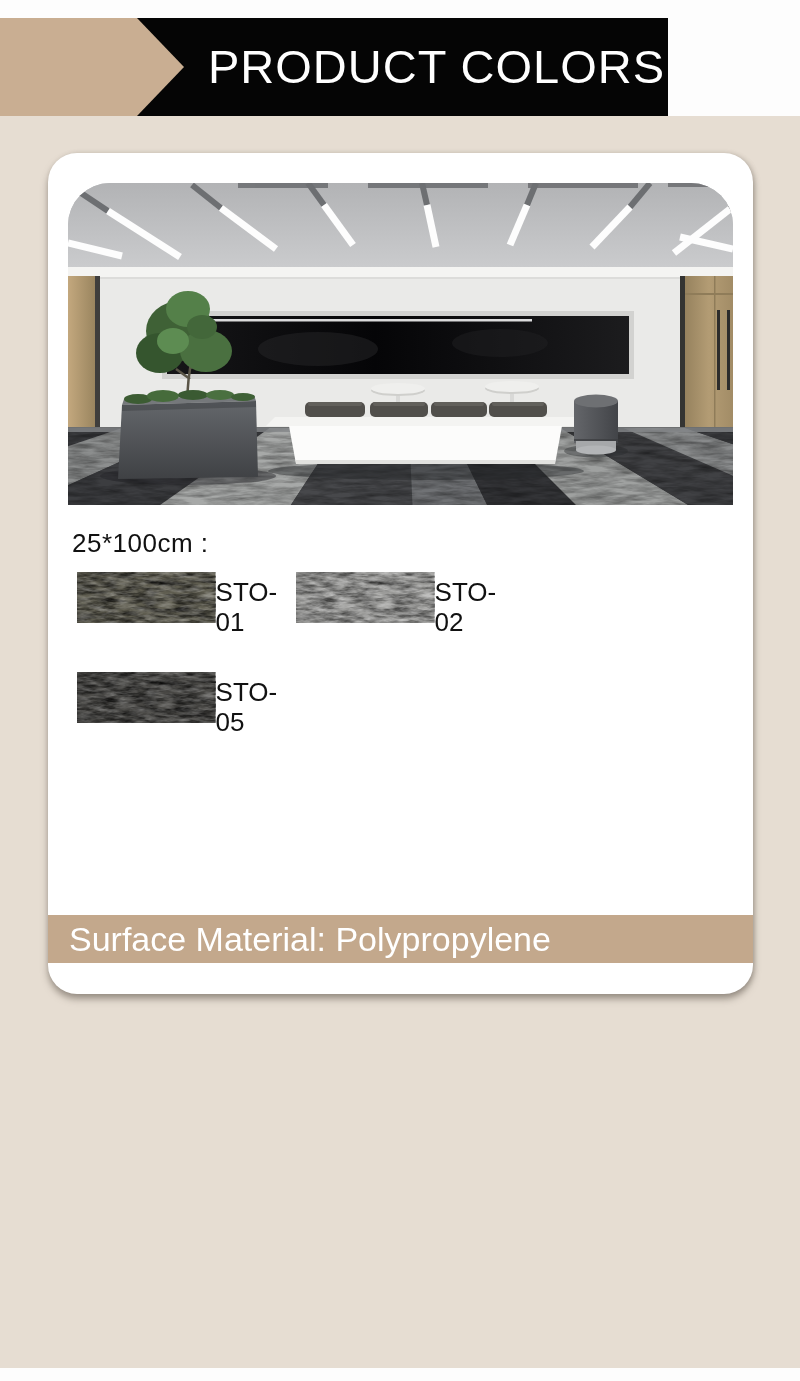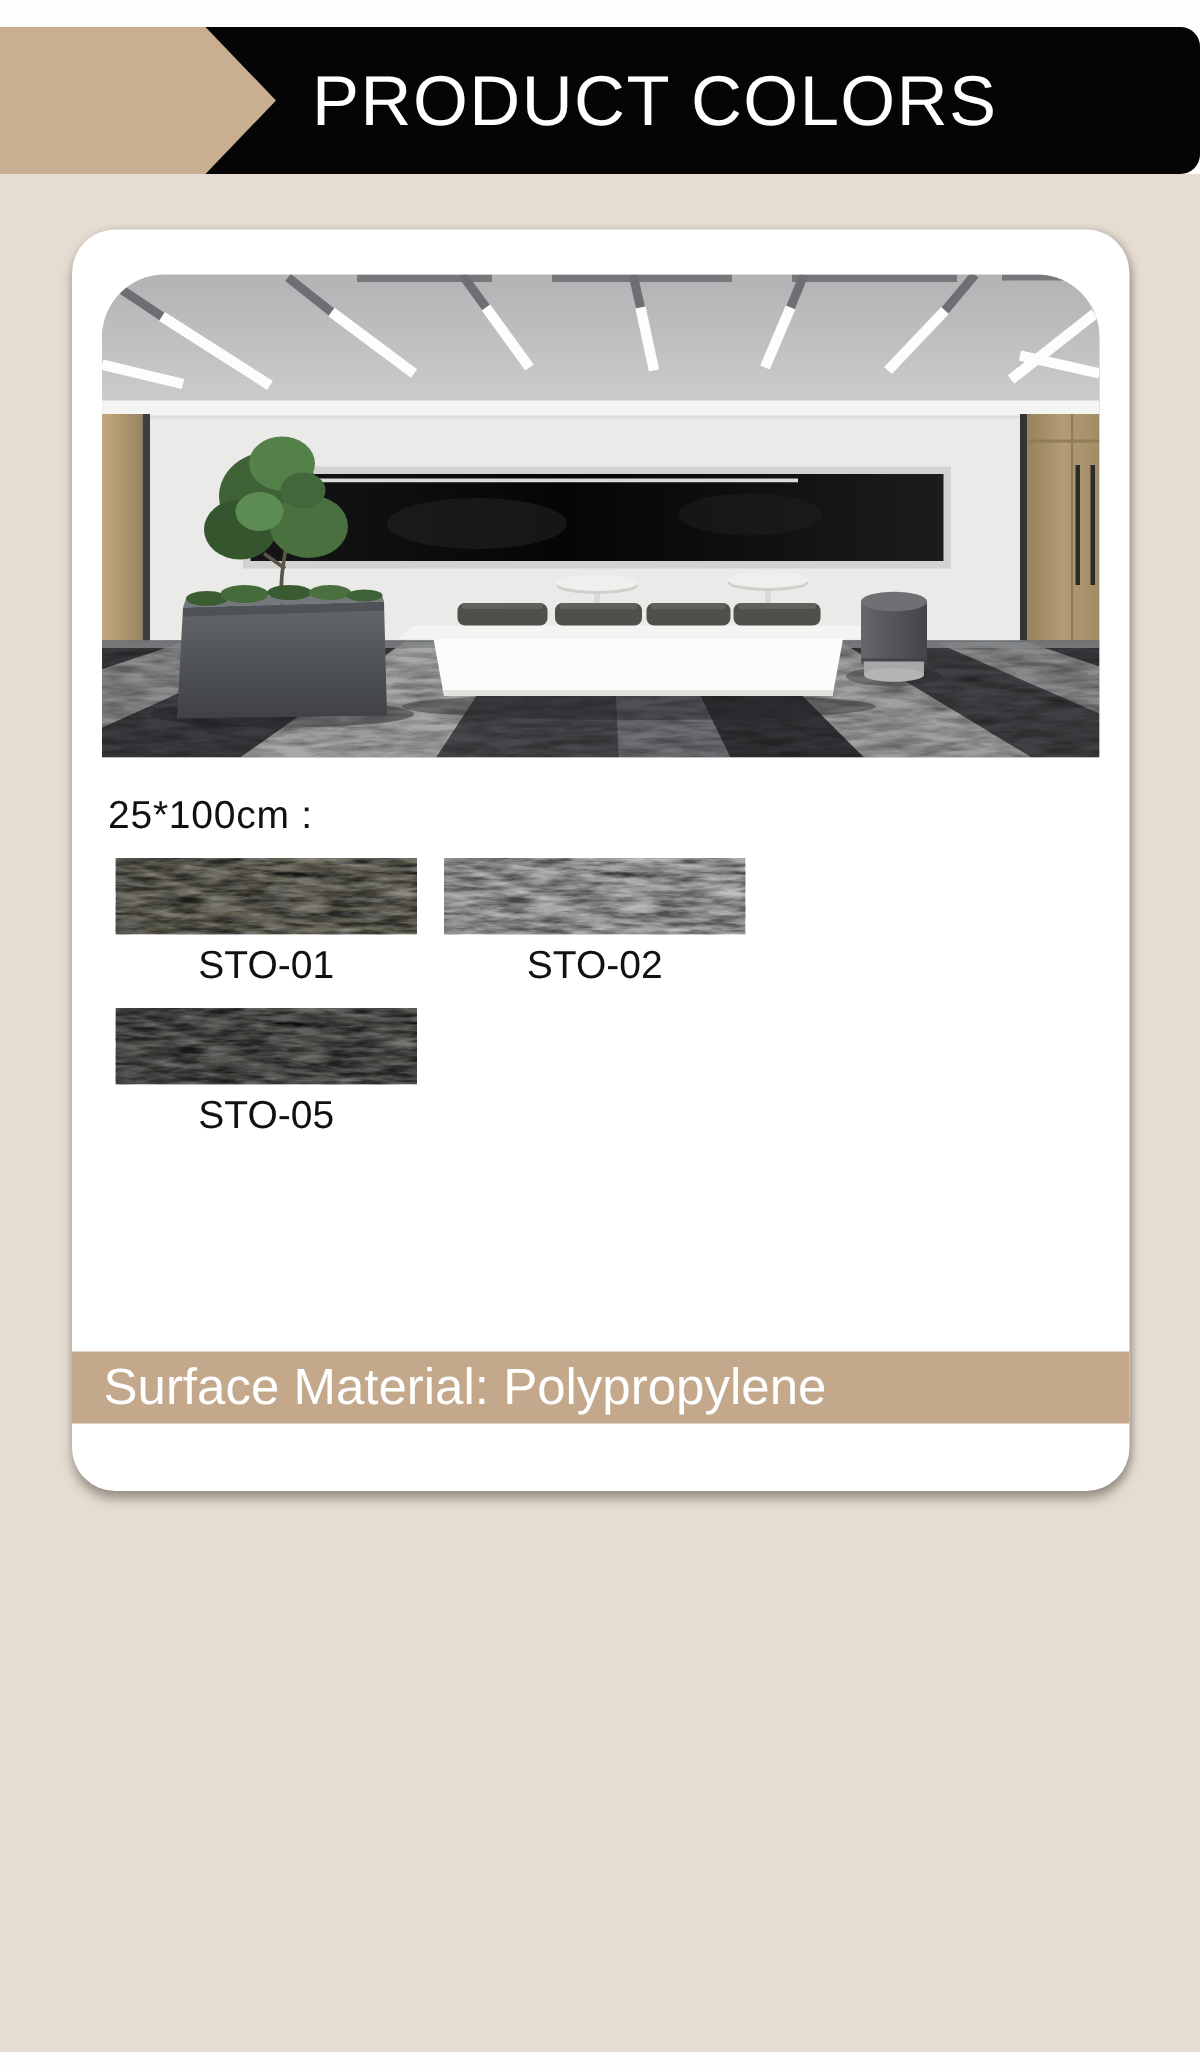--- a/index.html
+++ b/index.html
@@ -1,21 +1,21 @@
 <!DOCTYPE html>
 <html><head>
 <meta charset="utf-8">
 <style>
   * { margin:0; padding:0; box-sizing:border-box; }
   html,body { background:#ffffff; }
   body { font-family:"Liberation Sans", sans-serif; }
   .page { position:relative; width:800px; height:1381px; background:#fdfdfd; overflow:hidden; margin:0 auto; }
 
   
-  .banner { position:absolute; top:18px; left:0; width:800px; height:98px; background:#050505;border-radius:13px; }
+  .banner { position:absolute; top:18px; left:0; width:668px; height:98px; background:#050505; }
   .banner-arrow { position:absolute; top:0; left:0; width:184px; height:98px; background:#c9ae92;
     clip-path:polygon(0 0, 137px 0, 184px 50%, 137px 100%, 0 100%); }
   .banner-title { position:absolute; left:208px; top:0; height:98px; line-height:98px;
     color:#ffffff; font-size:47px; letter-spacing:1px; white-space:nowrap; }
 
   
   .content-bg { position:absolute; top:116px; left:0; width:800px; height:1252px; background:#e6ddd2; }
 
   
   .card { position:absolute; top:153px; left:48px; width:705px; height:841px; background:#ffffff;
@@ -24,25 +24,25 @@
   
   .photo { position:absolute; top:30px; left:20px; width:665px; height:322px;
     border-radius:42px 42px 0 0; overflow:hidden; background:#bcbdbf; }
   .photo svg { display:block; }
 
   .size-label { position:absolute; top:375px; left:24px; font-size:26px; color:#111111; letter-spacing:0.5px; }
 
   .swatch-row { position:absolute; left:29px; display:flex; gap:18px; }
   .row-1 { top:419px; }
   .row-2 { top:519px; }
-  .swatch-cell { width:201px; display:flex; flex-direction:column; align-items:center; }
+  .swatch-cell { width:201px; display:flex; flex-direction:row; }
   .swatch-img { width:201px; height:51px; display:block; }
   .swatch-label { margin-top:5px; font-size:26px; color:#111111; line-height:30px; }
 
-  .footer-bar { position:absolute; left:0; bottom:45px; width:705px; height:48px; background:#c3a88c; }
+  .footer-bar { position:absolute; left:0; bottom:31px; width:705px; height:48px; background:#c3a88c; }
   .footer-text { display:block; padding-left:21px; line-height:48px; font-size:34px; color:#ffffff; white-space:nowrap; }
 
   .hidden-defs { position:absolute; width:0; height:0; }
 </style>
 </head>
 <body>
 
 <svg class="hidden-defs" aria-hidden="true">
   <defs>
     <filter id="carpetDark" x="0" y="0" width="100%" height="100%">

